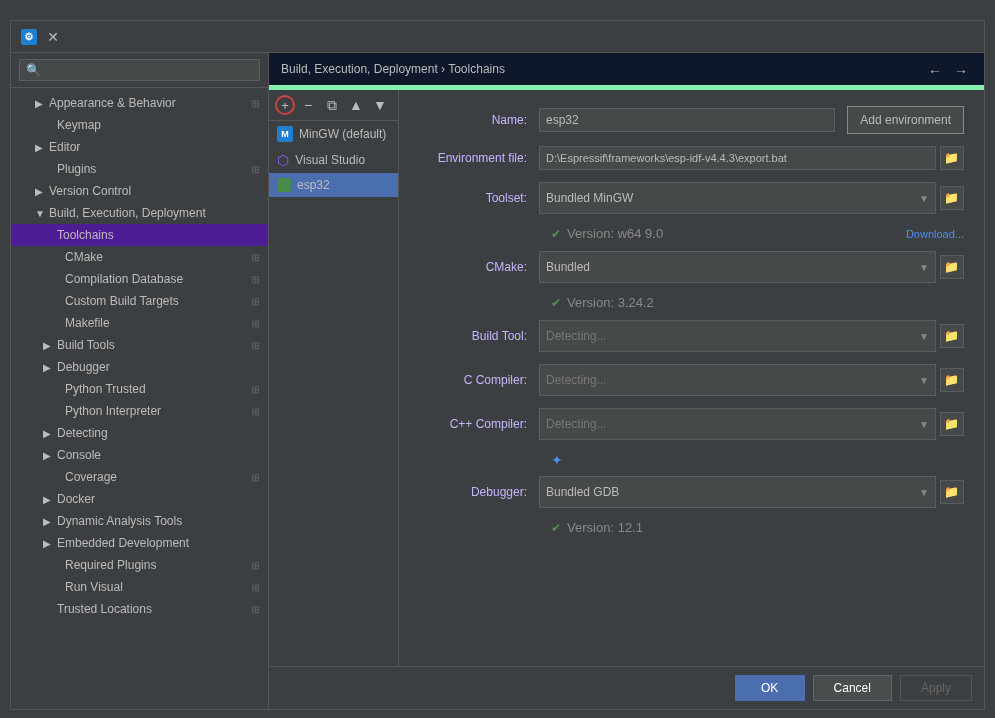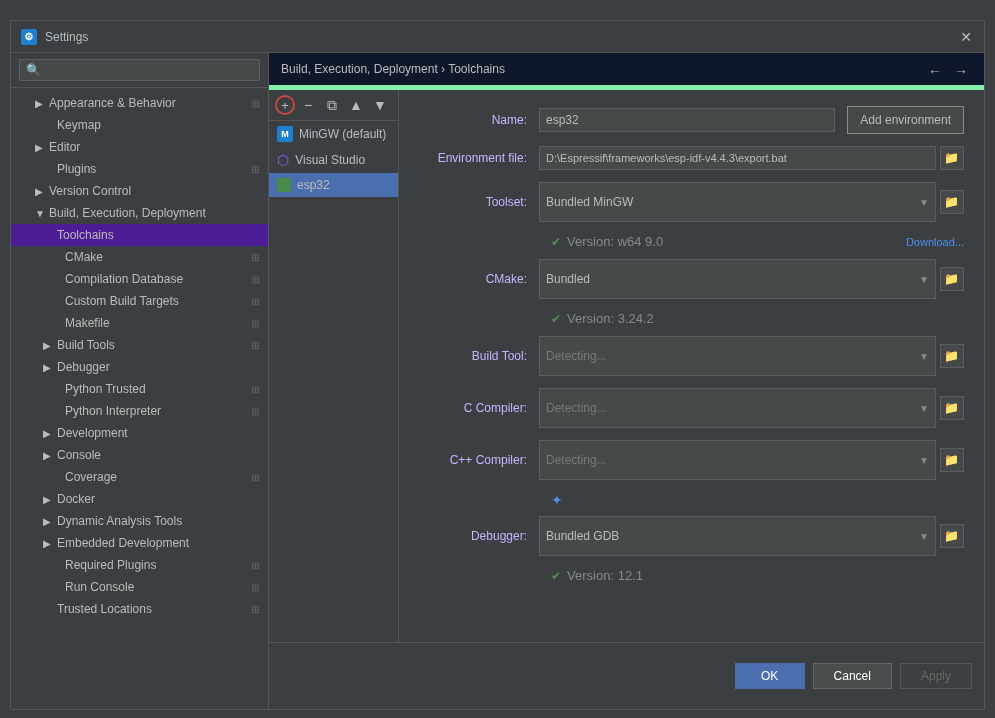--- a/index.html
+++ b/index.html
@@ -283,21 +283,21 @@
       outline: none;
       height: 24px;
     }
     .dropdown-input {
       flex: 1;
       background: #45494a;
       border: 1px solid #5a5d5e;
       color: #bbbbbb;
       padding: 3px 6px;
       font-size: 12px;
-      height: 40px;
+      height: 32px;
       display: flex;
       align-items: center;
       justify-content: space-between;
       cursor: pointer;
     }
     .dropdown-arrow {
       color: #888;
       font-size: 10px;
     }
     .folder-btn {
@@ -354,21 +354,21 @@
       font-size: 12px;
       height: 28px;
       margin-left: 8px;
     }
 
     
     .dialog-footer {
       display: flex;
       justify-content: flex-end;
       align-items: center;
-      padding: 20px 12px;
+      padding: 8px 12px;
       border-top: 1px solid #555555;
       gap: 8px;
       flex-shrink: 0;
     }
     .footer-btn {
       padding: 5px 20px;
       font-size: 12px;
       cursor: pointer;
       border: 1px solid #666;
       background: #4a4d4e;
@@ -394,21 +394,20 @@
   </style>
 </head>
 <body>
 
 <div class="dialog">
 
   <div class="title-bar">
     <div class="title-bar-icon">
       <span>⚙</span>
     </div>
-    <span class="title-bar-title">Settings</span>
     <div class="title-bar-close">✕</div>
   </div>
 
   <div class="main-layout">
 
     <div class="sidebar">
       <div class="search-box">
         <input class="search-input" type="text" placeholder="🔍" style="">
       </div>
       <div class="nav-tree">
@@ -492,21 +491,21 @@
         </div>
 
         <div class="nav-item indent3">
           <span class="arrow"> </span>
           <span>Python Interpreter</span>
           <span class="ext-icon">⊞</span>
         </div>
 
         <div class="nav-item indent2">
           <span class="arrow">▶</span>
-          <span>Development</span>
+          <span>Detecting</span>
         </div>
 
         <div class="nav-item indent2">
           <span class="arrow">▶</span>
           <span>Console</span>
         </div>
 
         <div class="nav-item indent3">
           <span class="arrow"> </span>
           <span>Coverage</span>
@@ -529,21 +528,21 @@
         </div>
 
         <div class="nav-item indent3">
           <span class="arrow"> </span>
           <span>Required Plugins</span>
           <span class="ext-icon">⊞</span>
         </div>
 
         <div class="nav-item indent3">
           <span class="arrow"> </span>
-          <span>Run Console</span>
+          <span>Run Visual</span>
           <span class="ext-icon">⊞</span>
         </div>
 
         <div class="nav-item indent2">
           <span class="arrow"> </span>
           <span>Trusted Locations</span>
           <span class="ext-icon">⊞</span>
         </div>
 
       </div>

